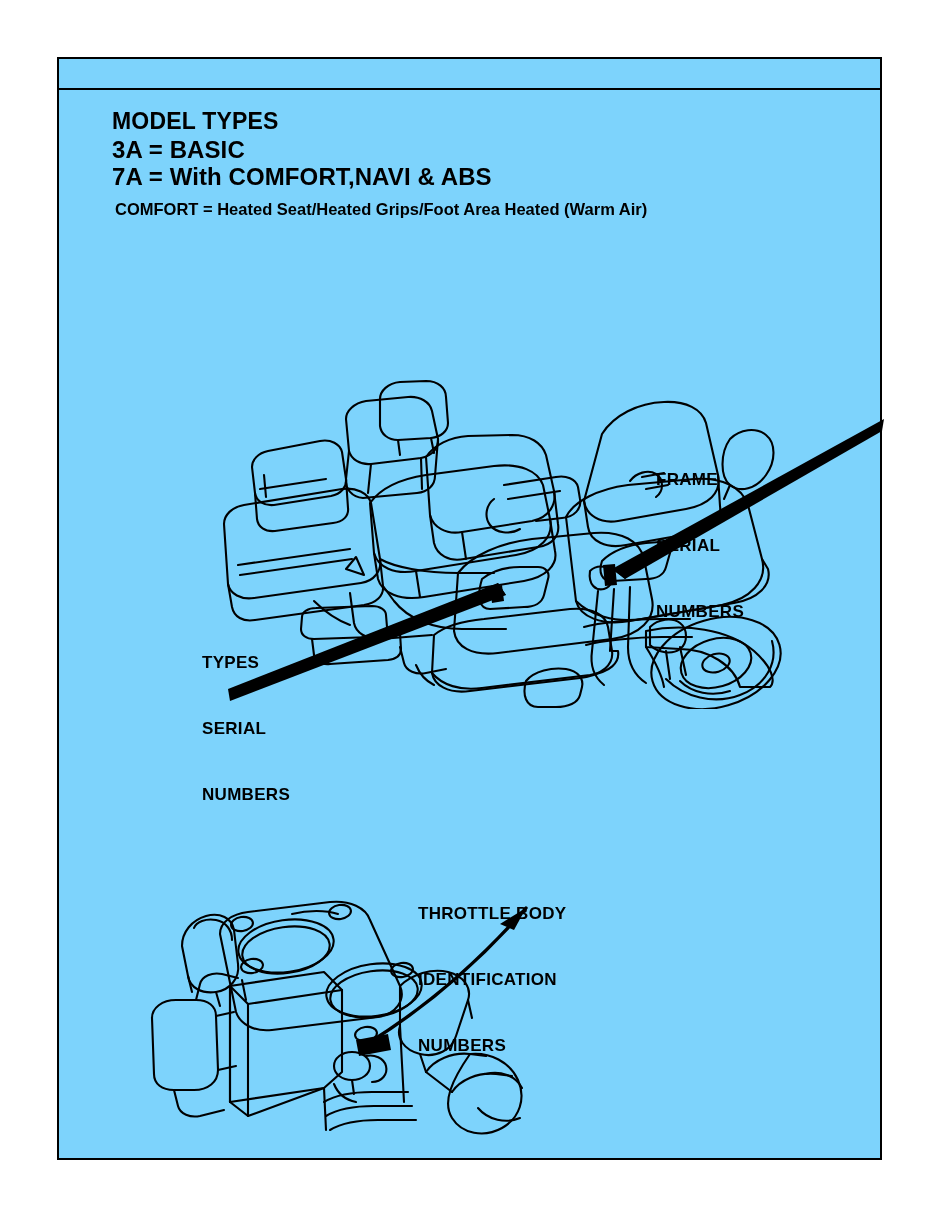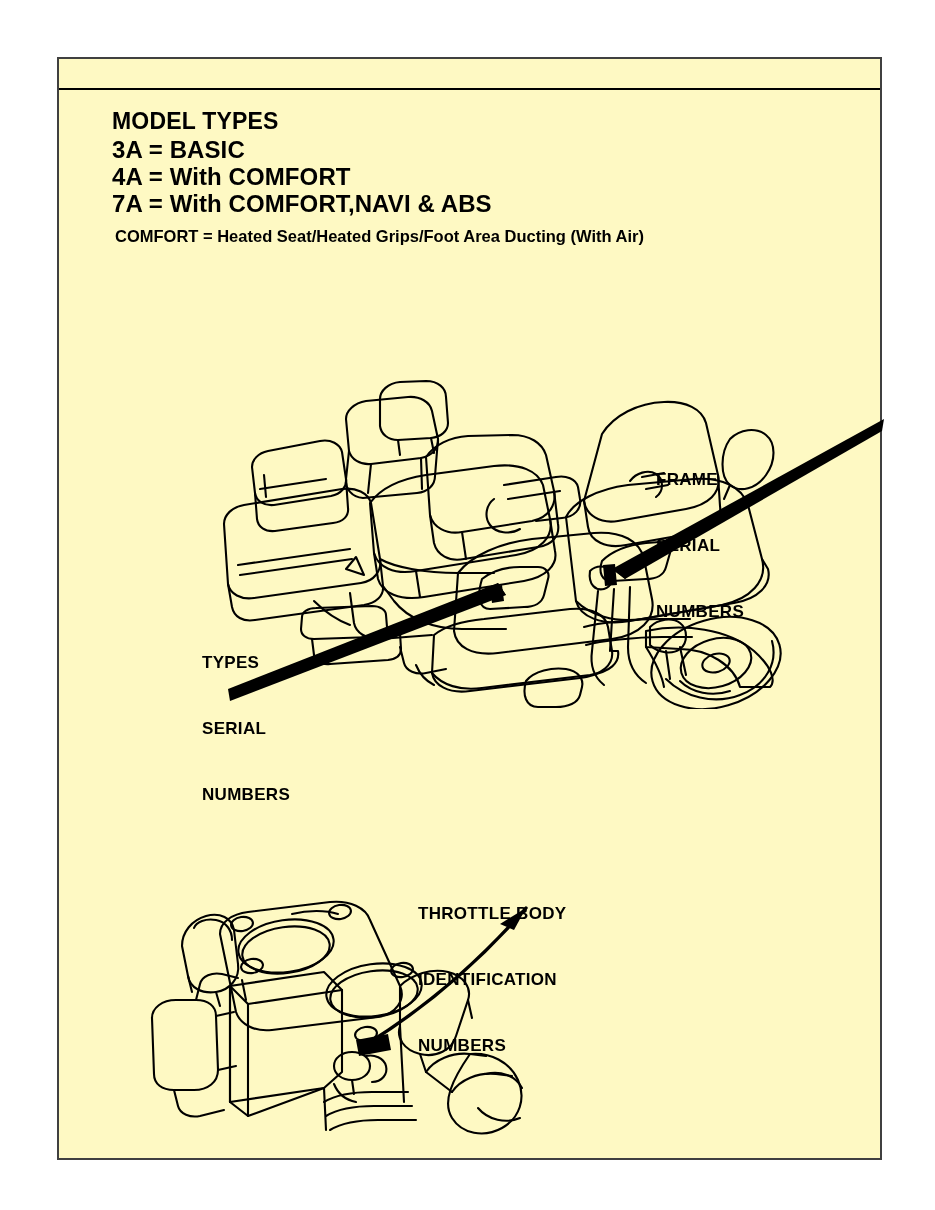--- a/index.html
+++ b/index.html
@@ -16,23 +16,23 @@
     overflow: hidden;
   }
 
   
   #page-frame {
     position: absolute;
     left: 57px;
     top: 57px;
     width: 825px;
     height: 1103px;
-    border: 2px solid #404040;
+    border: 2px solid #000000;
     box-sizing: border-box;
-    background: #fef9c3;
+    background: #7dd3fc;
   }
   #header-band {
     position: absolute;
     left: 0;
     top: 0;
     right: 0;
     height: 31px;
     border-bottom: 2px solid #000;
     box-sizing: border-box;
   }
@@ -103,23 +103,22 @@
 
 <div id="page-frame">
 
   <div id="header-band">
     <span></span>
   </div>
 
   <div id="model-types">
     <div id="model-types-title">MODEL TYPES</div>
     <div class="model-line">3A = BASIC</div>
-    <div class="model-line">4A = With COMFORT</div>
     <div class="model-line">7A = With COMFORT,NAVI &amp; ABS</div>
-    <div id="comfort-note">COMFORT = Heated Seat/Heated Grips/Foot Area Ducting (With Air)</div>
+    <div id="comfort-note">COMFORT = Heated Seat/Heated Grips/Foot Area Heated (Warm Air)</div>
   </div>
 
   <div class="callout" id="callout-frame">
     <div>FRAME</div>
     <div>SERIAL</div>
     <div>NUMBERS</div>
   </div>
 
   <div class="callout" id="callout-engine">
     <div>TYPES</div>

